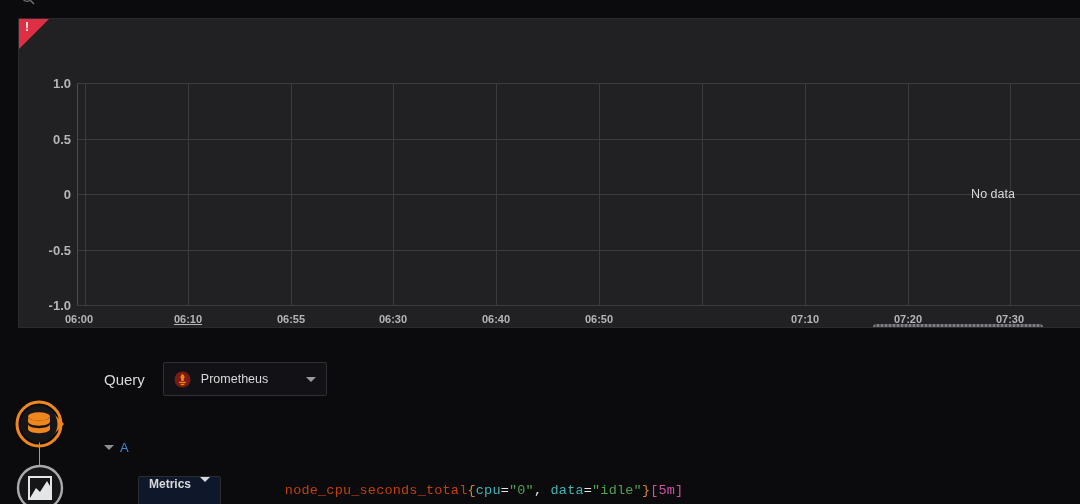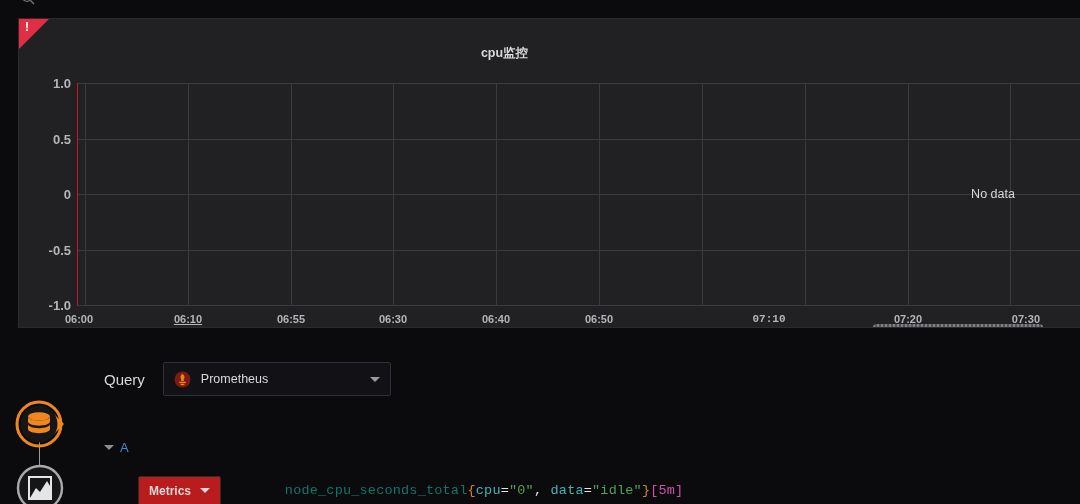--- a/index.html
+++ b/index.html
@@ -154,21 +154,21 @@
   }
   #query-label {
     font-size: 15px;
     color: #d8d9da;
   }
 
   #datasource-picker {
     display: flex;
     align-items: center;
     gap: 10px;
-    width: 228px; height: 34px;
+    width: 164px; height: 34px;
     padding: 0 10px;
     background: #121216;
     border: 1px solid #2f2f35;
     border-radius: 2px;
     cursor: pointer;
   }
   #prometheus-icon {
     width: 17px; height: 17px;
     flex: 0 0 auto;
   }
@@ -207,41 +207,40 @@
 
   #query-editor-row {
     position: absolute;
     left: 138px; top: 132px;
     display: flex;
     align-items: center;
     gap: 14px;
   }
   #metrics-button {
     display: flex;
-    align-items: center;
     gap: 9px;
     height: 30px;
     padding: 0 10px;
-    background: #b91c1c;
+    background: #0f172a;
     border: 1px solid #2b2b30;
     border-radius: 2px;
     font-size: 12px;
     font-weight: bold;
     color: #d8d9da;
     cursor: pointer;
   }
   #metrics-button .caret { border-top-color: #d8d9da; }
 
   #query-expression {
     font-family: "Liberation Mono", monospace;
     font-size: 13.5px;
     letter-spacing: .2px;
     white-space: pre;
   }
-  .tok-metric { color: #0f766e; }
+  .tok-metric { color: #c2410c; }
   .tok-brace  { color: #d7862a; }
   .tok-key    { color: #3fb6b6; }
   .tok-op     { color: #e6e6e6; }
   .tok-value  { color: #4ea44e; }
   .tok-comma  { color: #e6e6e6; }
   .tok-range  { color: #cf4fa8; }
 
   
   #left-rail {
     position: absolute;
@@ -274,21 +273,20 @@
     <circle cx="7" cy="7" r="4.4" fill="none" stroke="#c9cacd" stroke-width="1.4"></circle>
     <line x1="10.3" y1="10.3" x2="14" y2="14" stroke="#c9cacd" stroke-width="1.4"></line>
   </svg>
 </div>
 
 <div id="graph-panel">
 
   <div id="alert-corner"></div>
   <div id="alert-corner-glyph">!</div>
 
-  <div id="panel-title">cpu监控</div>
 
   <div id="plot-area">
     <div id="grid-lines">
         <div class="grid-h" style="top: 0px;"></div>
         <div class="grid-h" style="top: 55.5px;"></div>
         <div class="grid-h" style="top: 111px;"></div>
         <div class="grid-h" style="top: 166.5px;"></div>
         <div class="grid-h" style="top: 222px;"></div>
         <div class="grid-v" style="left: 8px;"></div>
         <div class="grid-v" style="left: 111px;"></div>
@@ -310,23 +308,23 @@
         <div class="y-tick" style="top: 222px;">-1.0</div>
       </div>
     <div id="x-ticks">
         <div class="x-tick" style="left: 2px;">06:00</div>
         <div class="x-tick" style="left: 111px; text-decoration: underline;">06:10</div>
         <div class="x-tick" style="left: 214px;">06:55</div>
         <div class="x-tick" style="left: 316px;">06:30</div>
         <div class="x-tick" style="left: 419px;">06:40</div>
         <div class="x-tick" style="left: 522px;">06:50</div>
         <div class="x-tick" style="left: 625px; margin-top: 35px;">07:00</div>
-        <div class="x-tick" style="left: 692px; font-family: Liberation Mono, monospace;">07:10</div>
+        <div class="x-tick" style="left: 728px;">07:10</div>
         <div class="x-tick" style="left: 831px;">07:20</div>
-        <div class="x-tick" style="left: 933px; text-align: right;">07:30</div>
+        <div class="x-tick" style="left: 933px;">07:30</div>
       </div>
     <div id="no-data">No data</div>
   </div>
 
   <div id="panel-resize-handle"></div>
 </div>
 
 <div id="editor-pane">
 
   <div id="query-header">

